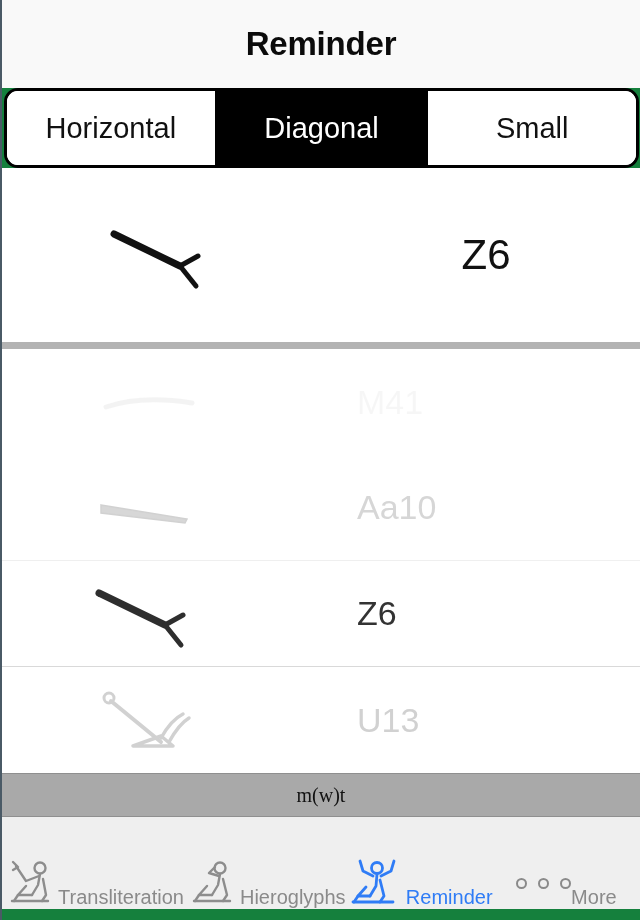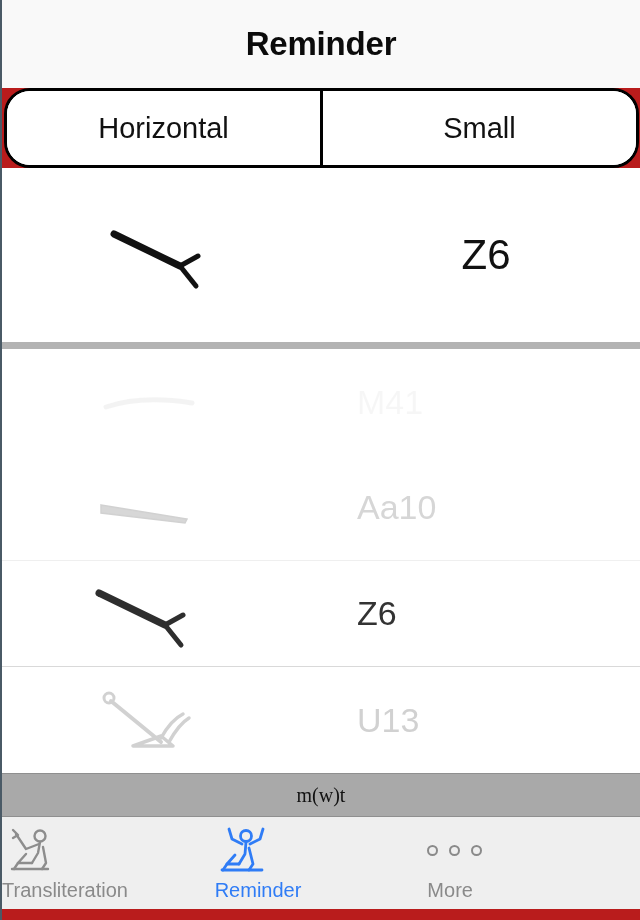--- a/index.html
+++ b/index.html
@@ -6,21 +6,21 @@
     margin: 0; padding: 0;
     width: 640px; height: 920px;
     background: #ffffff;
     font-family: "Liberation Sans", sans-serif;
     -webkit-font-smoothing: antialiased;
     overflow: hidden;
   }
   #app {
     position: relative;
     width: 640px; height: 920px;
-    background: #b91c1c;
+    background: #15803d;
     box-sizing: border-box;
     border-left: 2px solid #4a5a66;
     overflow: hidden;
   }
 
   
   .header {
     height: 88px;
     background: #f9f9f9;
     display: flex;
@@ -34,21 +34,21 @@
     color: #0b0b0b;
     letter-spacing: -0.2px;
   }
 
   
   .segmented {
     margin: 0 1px 0 2px;
     height: 80px;
     display: flex;
     border: 3px solid #000000;
-    border-radius: 26px;
+    border-radius: 14px;
     overflow: hidden;
     background: #ffffff;
     box-sizing: border-box;
   }
   .seg {
     flex: 1 1 0;
     display: flex;
     align-items: center;
     justify-content: center;
     font-size: 29px;
@@ -154,22 +154,22 @@
     height: 92px;
     background: #efefef;
     display: flex;
     align-items: flex-start;
     box-sizing: border-box;
   }
   .tab {
     flex: 1 1 0;
     height: 100%;
     display: flex;
-    flex-direction: column;
-    align-items: flex-start;
+    flex-direction: row;
+    align-items: flex-end;
     justify-content: center;
     cursor: pointer;
     user-select: none;
   }
   .tab .tab-icon {
     height: 52px;
     display: flex;
     align-items: flex-end;
     justify-content: center;
   }
@@ -193,20 +193,21 @@
 <body>
 
 <div id="app">
 
   <div class="header">
     <div class="header-title">Reminder</div>
   </div>
 
   <div class="segmented">
     <div class="seg">Horizontal</div>
+    <div class="seg selected">Diagonal</div>
     <div class="seg">Small</div>
   </div>
 
   <div class="preview">
     <div class="glyph-cell">
       <svg width="130" height="90" viewBox="0 0 130 90">
         <path d="M12 24 L78 56" stroke="#111" stroke-width="7" stroke-linecap="round" fill="none"></path>
         <path d="M78 56 L96 46" stroke="#111" stroke-width="5" stroke-linecap="round" fill="none"></path>
         <path d="M78 56 L94 76" stroke="#111" stroke-width="5" stroke-linecap="round" fill="none"></path>
       </svg>
@@ -279,20 +280,36 @@
             <path d="M30 36 L16 36 L24 27"></path>
             <path d="M10 42 L46 42"></path>
             <path d="M16 36 L12 42"></path>
             <path d="M41 20 L44 36 L40 42"></path>
           </g>
         </svg>
       </div>
       <div class="tab-label">Transliteration</div>
     </div>
 
+    <div class="tab">
+      <div class="tab-icon">
+        <svg width="56" height="50" viewBox="0 0 56 50">
+          <g fill="none" stroke="#8d8d8d" stroke-width="2.4" stroke-linejoin="round" stroke-linecap="round">
+            <circle cx="36" cy="9" r="5.5"></circle>
+            <path d="M36 15 L34 26 L28 36"></path>
+            <path d="M35 17 L25 14 L31 8"></path>
+            <path d="M28 36 L15 36 L23 27"></path>
+            <path d="M10 42 L46 42"></path>
+            <path d="M15 36 L11 42"></path>
+            <path d="M39 20 L43 36 L39 42"></path>
+          </g>
+        </svg>
+      </div>
+      <div class="tab-label">Hieroglyphs</div>
+    </div>
 
 
     <div class="tab active">
       <div class="tab-icon">
         <svg width="60" height="50" viewBox="0 0 60 50">
           <g fill="none" stroke="#2f7cf6" stroke-width="2.8" stroke-linejoin="round" stroke-linecap="round">
             <circle cx="31" cy="9" r="5.5"></circle>
             <path d="M31 15 L30 27 L24 37"></path>
             <path d="M27 17 L17 12 L14 2"></path>
             <path d="M35 17 L45 12 L48 2"></path>

